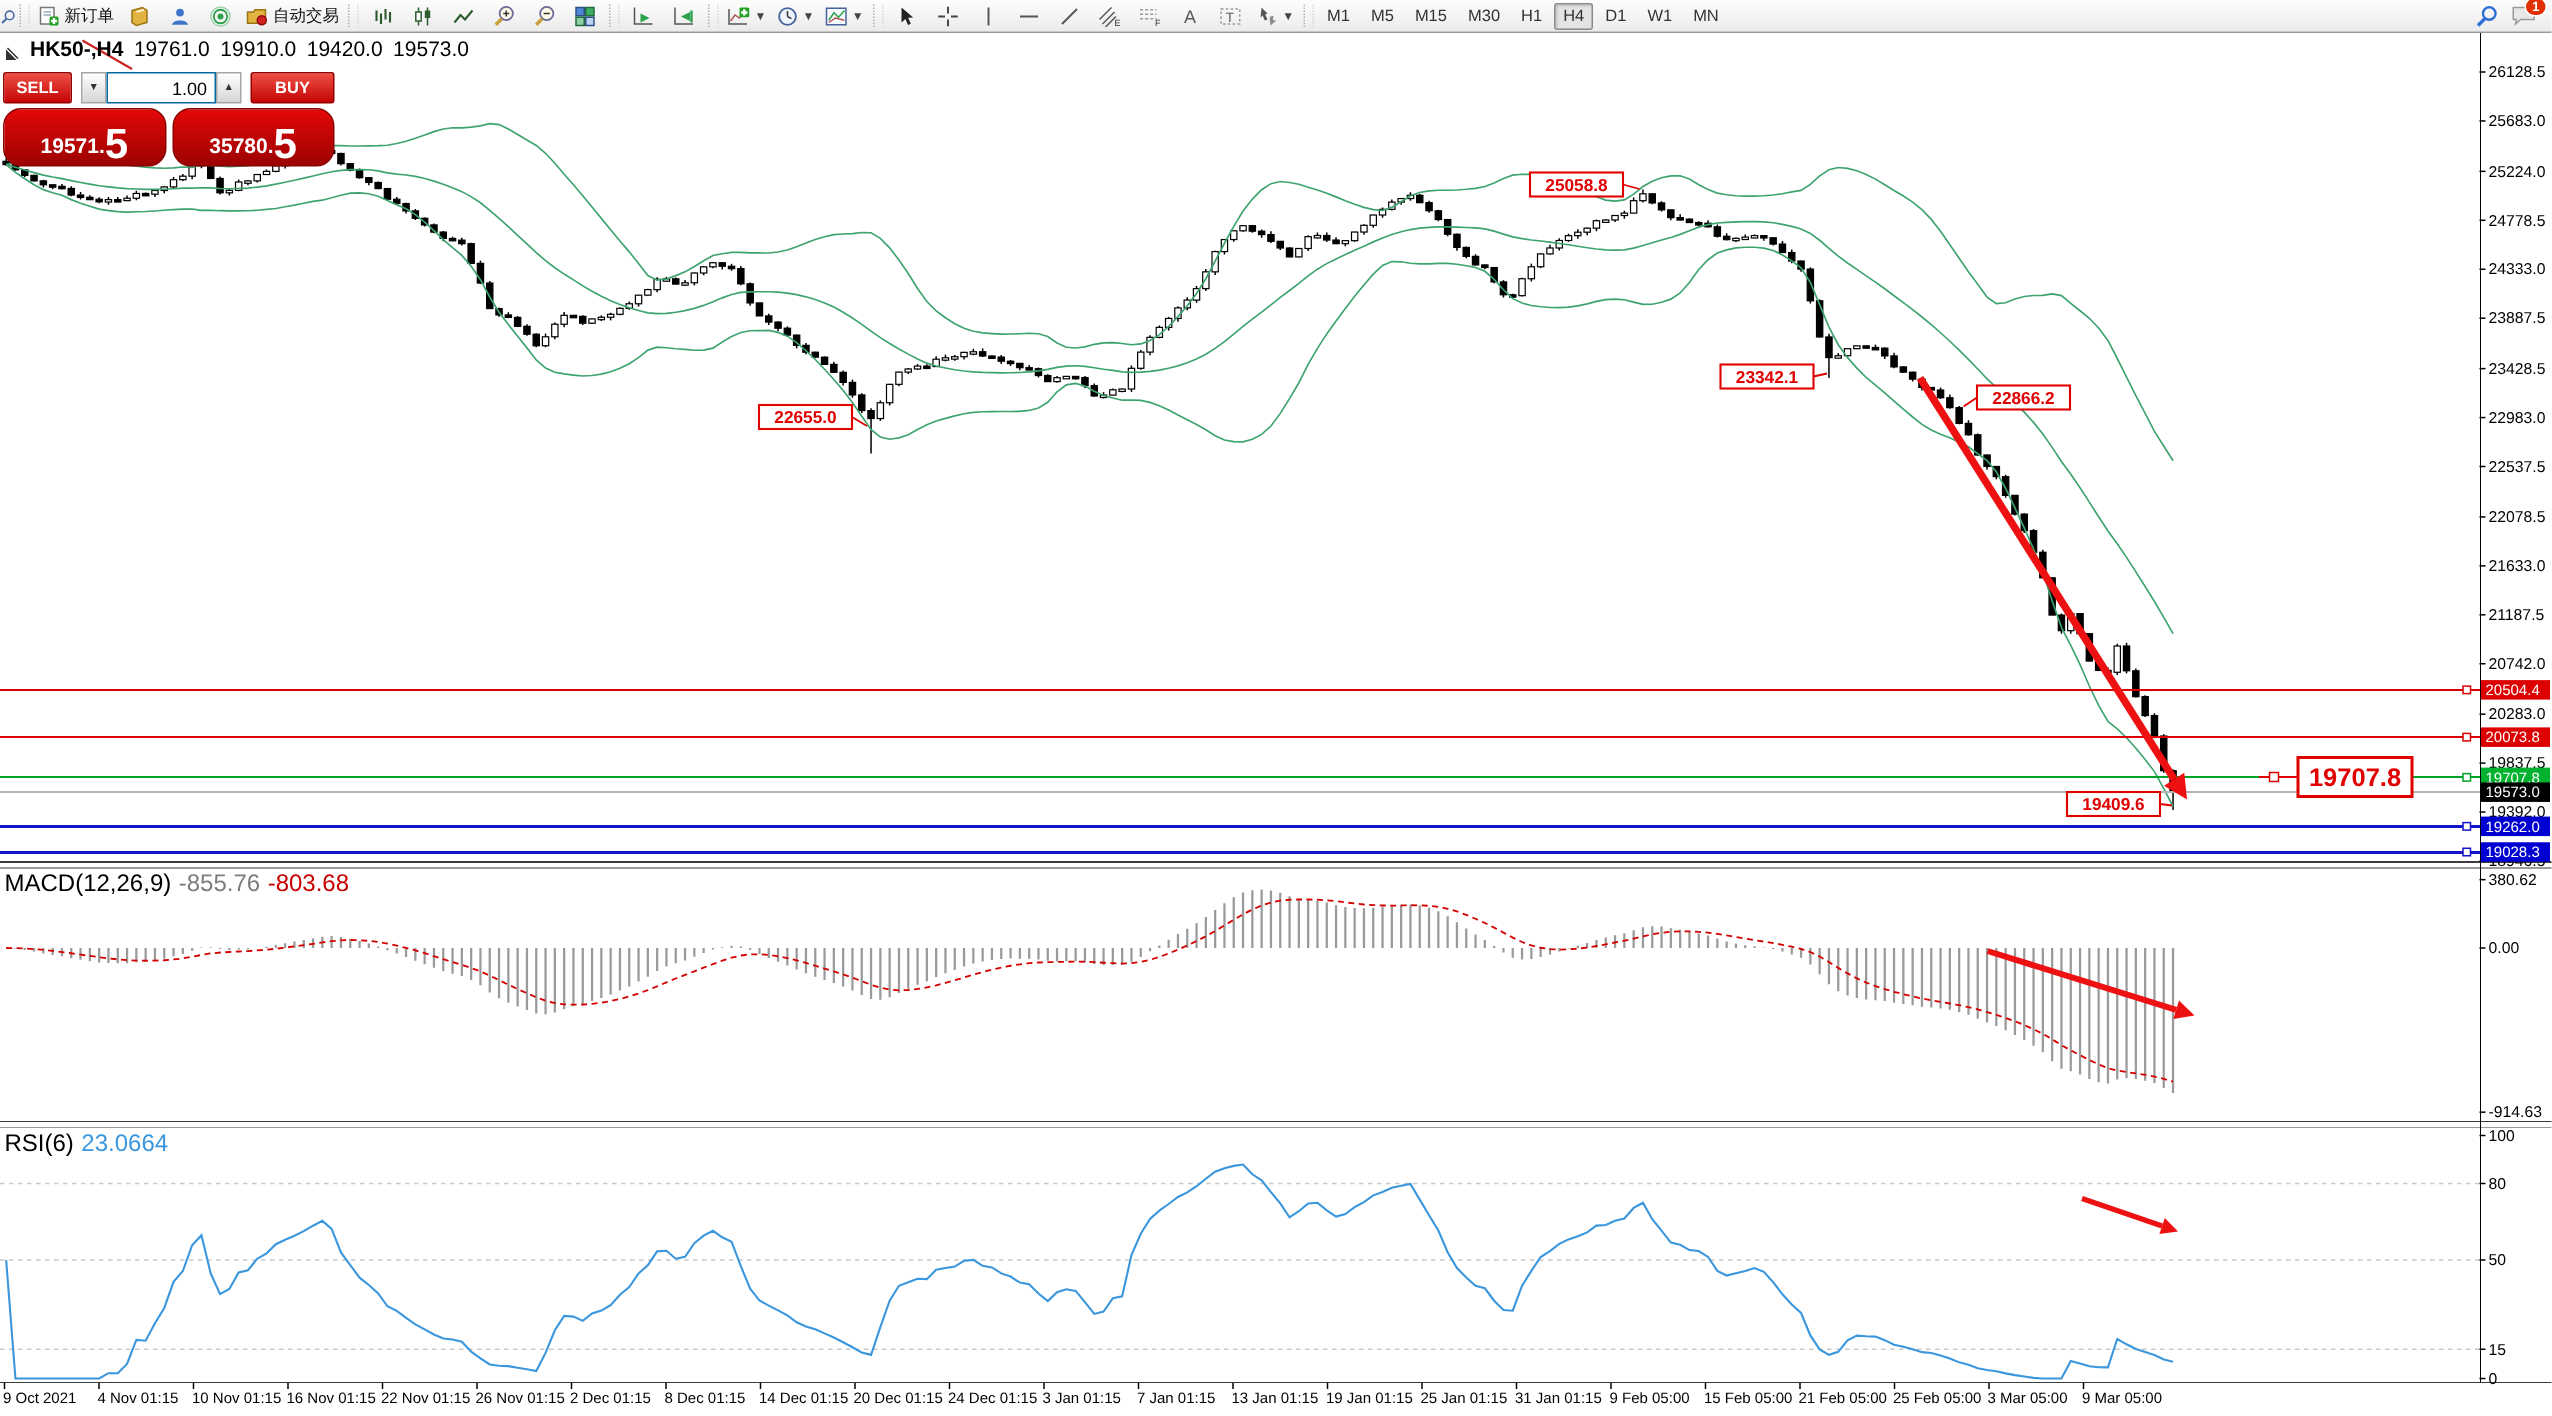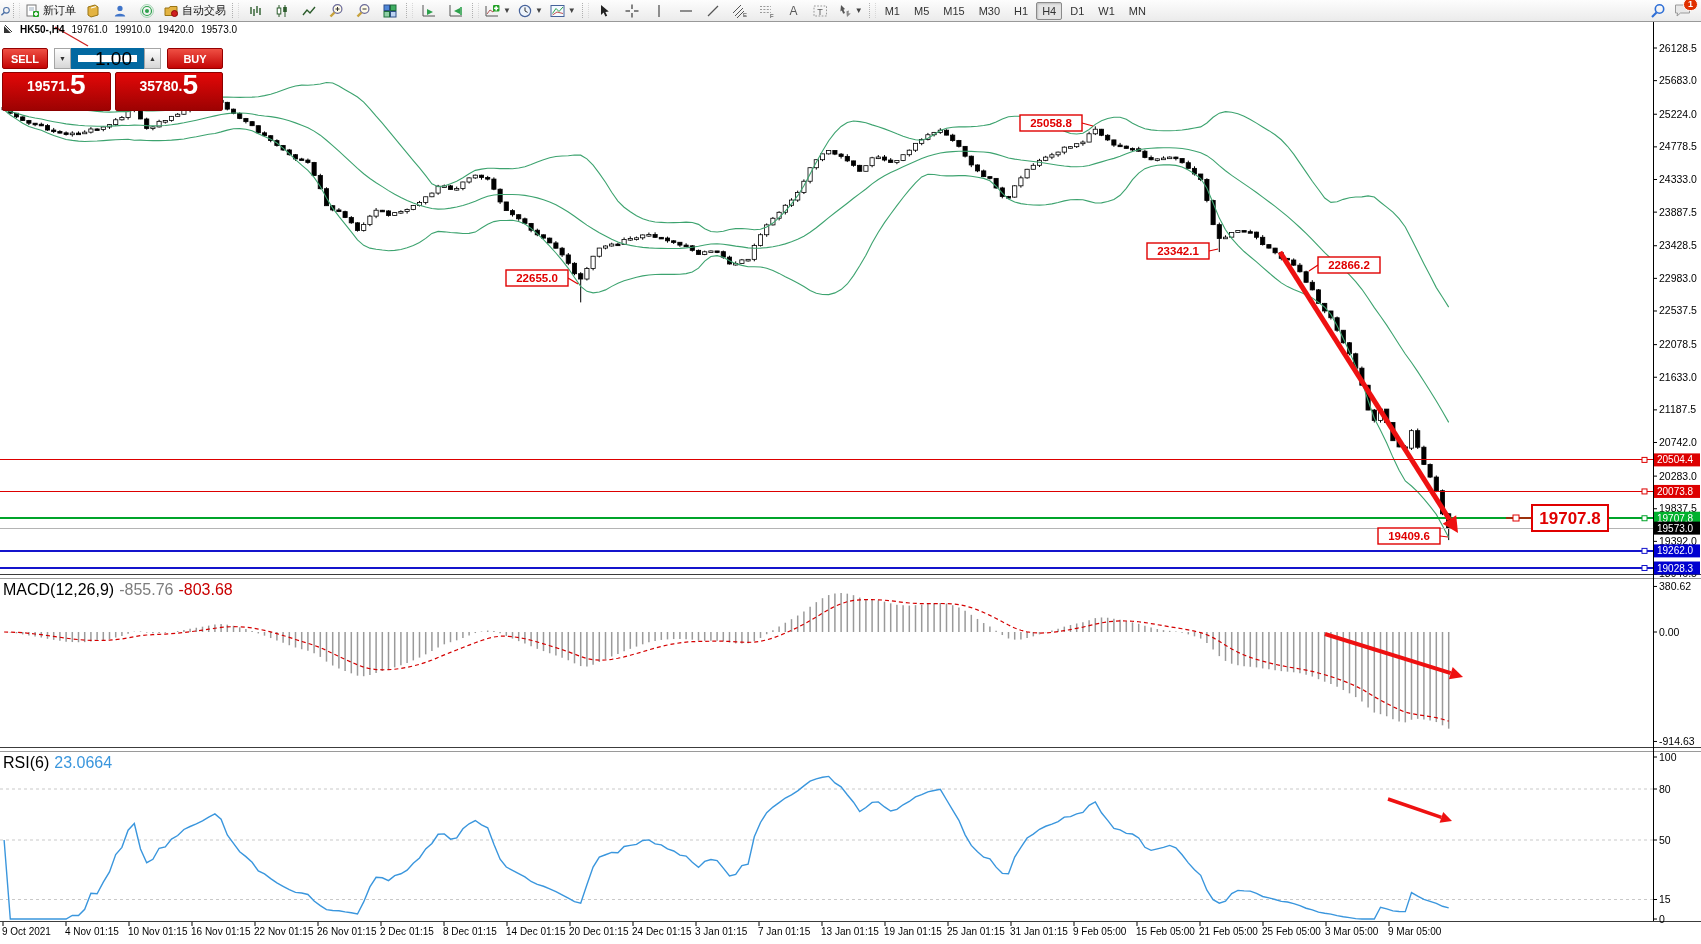--- a/index.html
+++ b/index.html
@@ -12,36 +12,36 @@
   .tbtn{height:18px;min-width:20px;display:flex;align-items:center;justify-content:center;
     gap:3px;padding:0 3px;font-size:11px;color:#111;white-space:nowrap}
   .grip{width:5px;height:15px;border-left:1px dotted #b0b0b0;border-right:1px dotted #d8d8d8;margin:0 2px}
   .caret{font-size:8px;color:#444;line-height:1}
   .tf{font-size:11px;color:#333;padding:2px 5px;border:1px solid transparent;border-radius:2px}
   .tf.active{background:#e4e4e4;border:1px solid #8a8a8a;box-shadow:inset 1px 1px 2px #bdbdbd}
   #right-tools{margin-left:auto;display:flex;align-items:center;gap:8px;padding-right:10px}
   .badge{position:absolute;top:-5px;right:-7px;background:#e03000;color:#fff;font-size:9px;
     font-weight:bold;border-radius:8px;padding:0 4px;line-height:11px;border:1px solid #fff}
   
-  #hdr{position:absolute;left:4px;top:24px;z-index:10;font-size:10px;color:#000;
-    display:flex;align-items:flex-start;gap:7px}
+  #hdr{position:absolute;left:4px;top:24px;z-index:10;font-size:14px;color:#000;
+    display:flex;align-items:flex-end;gap:7px}
   
   #trade{position:absolute;left:2px;top:48px;width:221px;z-index:20}
   .trow1{display:flex;height:21px}
   .btn-trade{background:linear-gradient(#ef5044,#c40505);color:#fff;font-size:11px;font-weight:bold;
     display:flex;align-items:center;justify-content:center;border:1px solid #960000;border-radius:2px}
   .btn-sell{width:44px;margin-right:6px}
   .btn-buy{width:54px;margin-left:6px}
   .spin{width:15px;background:linear-gradient(#fefefe,#d6d6d6);border:1px solid #a5a5a5;
     display:flex;align-items:center;justify-content:center;font-size:7px;color:#333}
-  .vol{flex:1;background:#fff;border:7px solid #0369a1;display:flex;align-items:center;
-    justify-content:flex-end;padding-right:5px;font-size:19px;color:#000}
+  .vol{flex:1;background:#fff;border:1px solid #0369a1;display:flex;align-items:center;
+    justify-content:flex-end;padding-right:5px;font-size:12px;color:#000}
   .trow2{display:flex;margin-top:3px;height:39px;gap:4px}
   .pricebox{flex:1;background:linear-gradient(#e30808,#9d0202);border:1px solid #8d0000;
-    border-radius:2px;color:#fff;display:flex;align-items:flex-end;justify-content:center;padding-bottom:14px}
+    border-radius:12px;color:#fff;display:flex;align-items:flex-end;justify-content:center;padding-bottom:3px}
   .pmain{font-size:14px;font-weight:bold;line-height:1;margin-bottom:3px}
   .pbig{font-size:28px;font-weight:bold;line-height:.8}
   
   .indlbl{position:absolute;left:3px;z-index:10;font-size:16px;color:#000;white-space:nowrap}
   .val-silver{color:#7d7d7d;margin-left:5px}
   .val-red{color:#c90000;margin-left:5px}
   .val-blue{color:#3a96dd;margin-left:5px}
   #cv{position:absolute;left:0;top:0;z-index:1}
   .icon-svg{display:block}
 </style>

